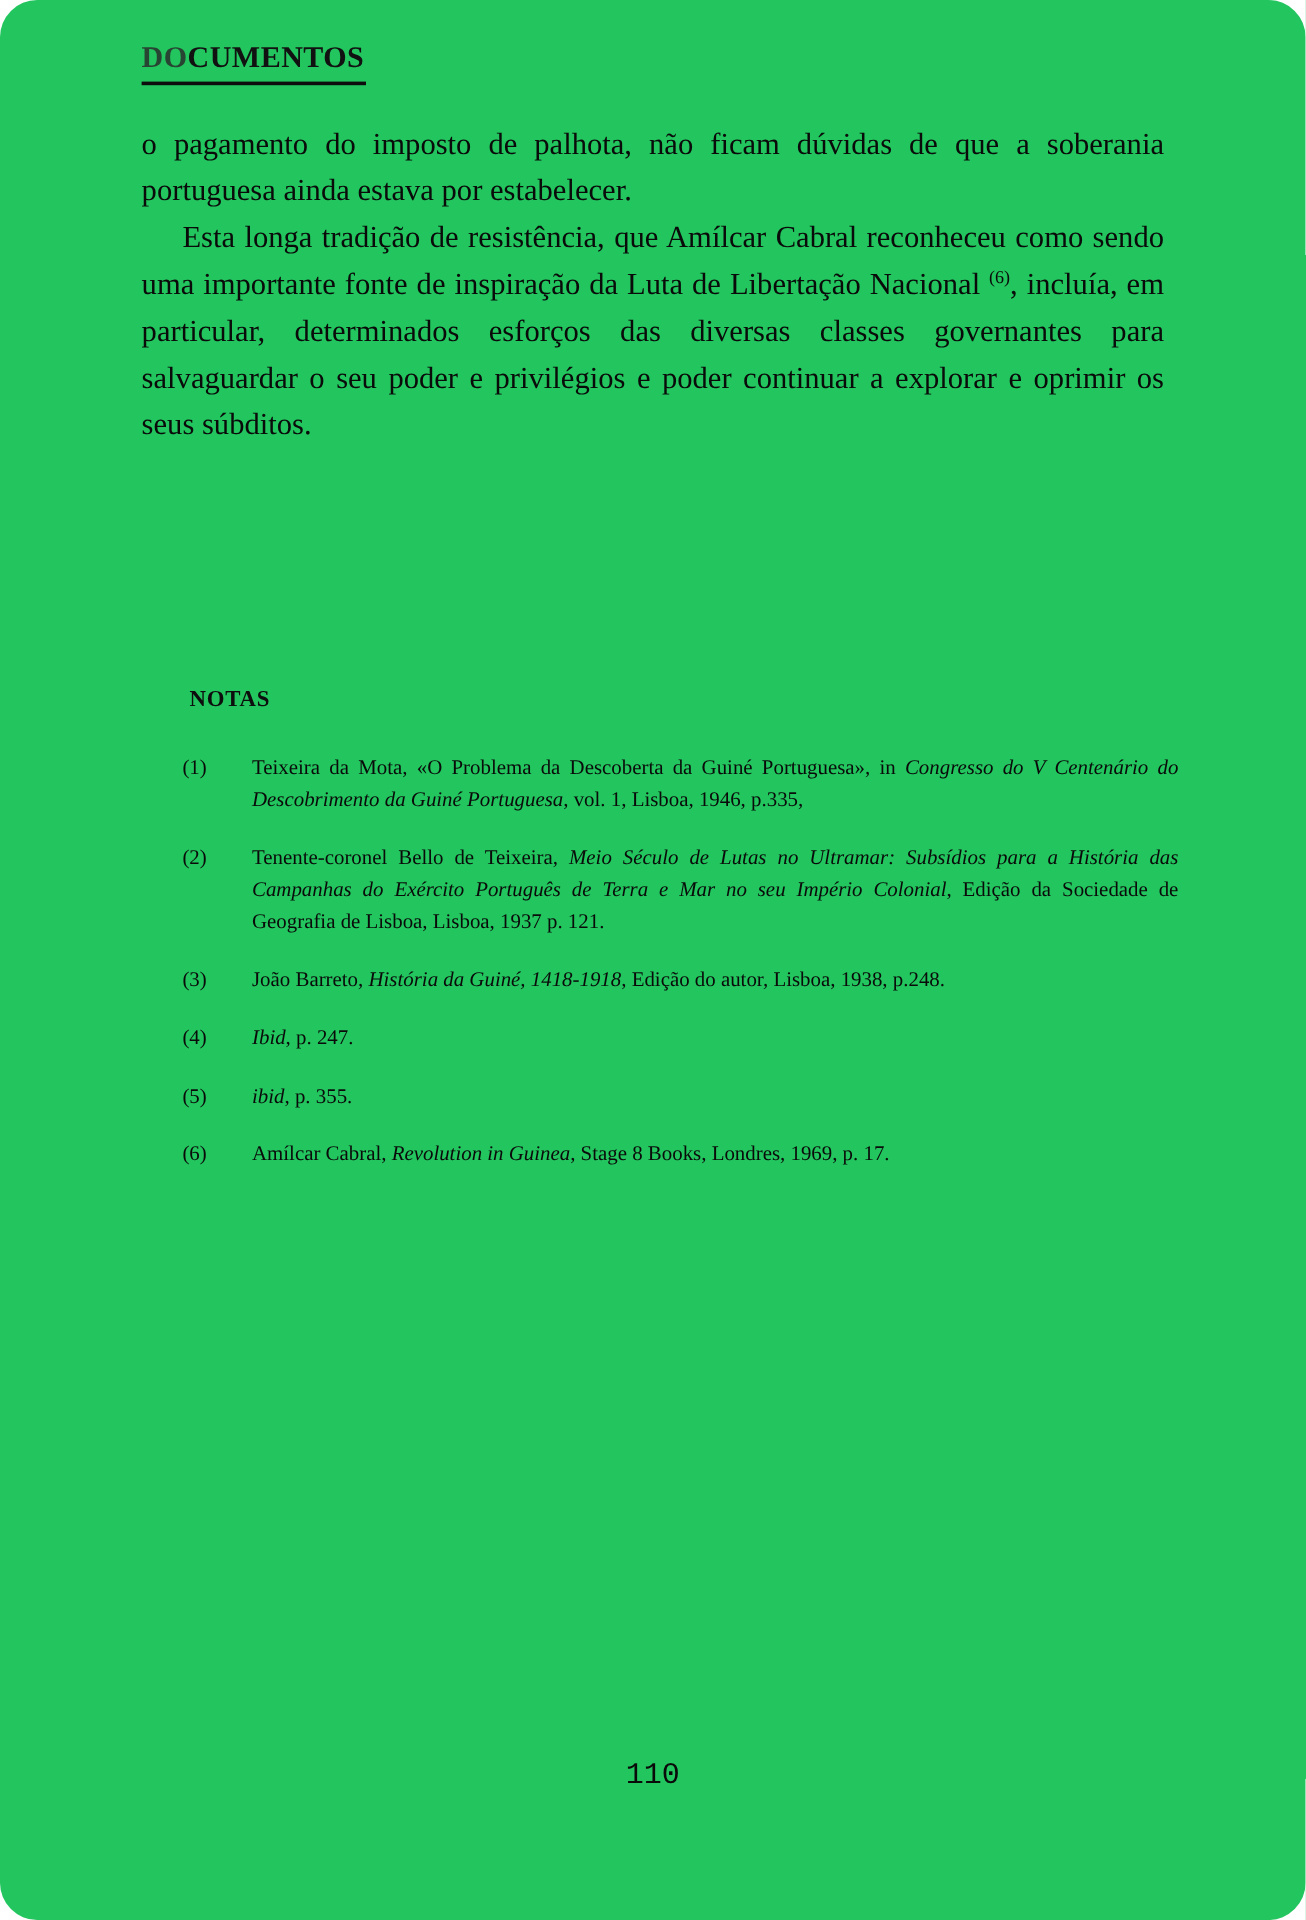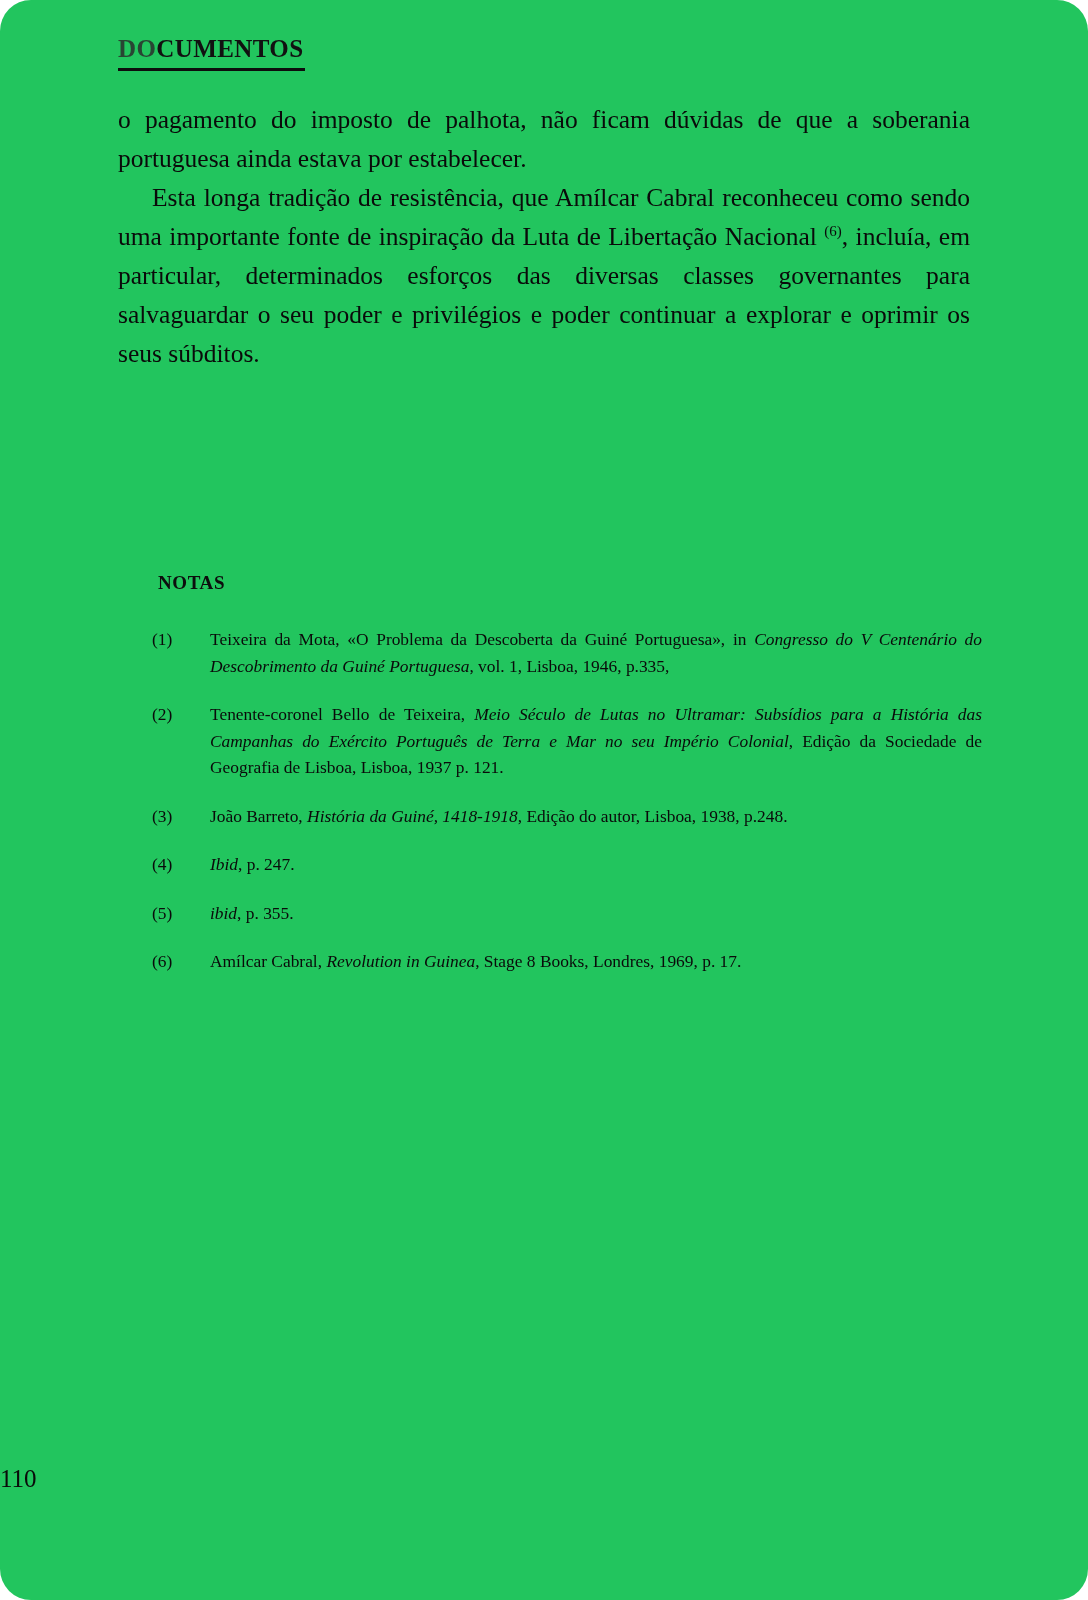--- a/index.html
+++ b/index.html
@@ -114,22 +114,24 @@
     line-height: 26.5px;
   }
   .note i { font-style: italic; }
 
   
   .folio {
     position: absolute;
     left: 0;
     top: 1465px;
     width: 1088px;
+    text-align: center;
     font-size: 25px;
     color: #0a0a0a;
+    font-family: Liberation Mono, monospace;
   }
 </style>
 </head>
 <body>
 
 <div class="page">
 
   <div class="running-header">
     <span class="htext faded">DO</span><span class="htext">CUMENTOS</span>
   </div>

